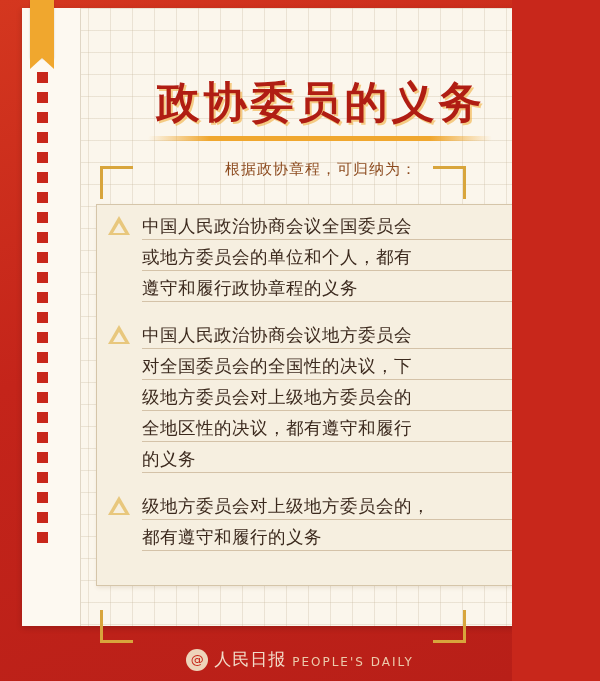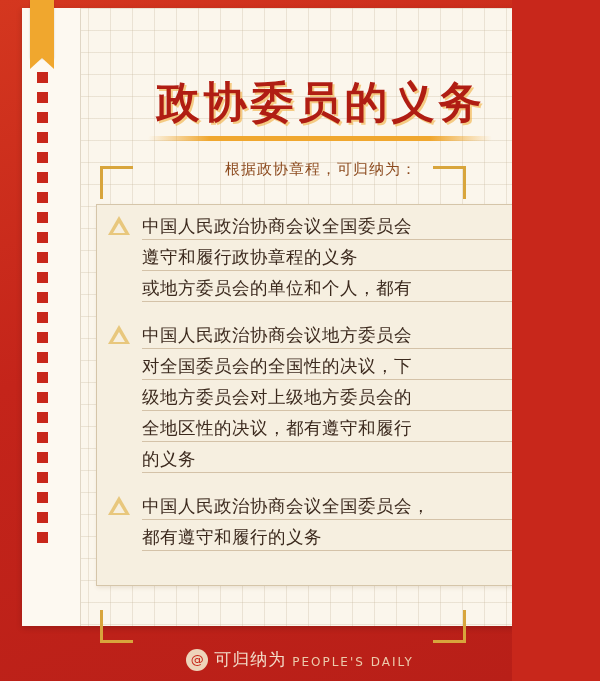--- a/index.html
+++ b/index.html
@@ -286,46 +286,46 @@
   <div class="subtitle">根据政协章程，可归纳为：</div>
 
   <div class="card"></div>
 
   <div class="items">
 
     <div class="item">
       <span class="tri-icon"></span>
       <div class="lines">
         <span class="line">中国人民政治协商会议全国委员会</span>
+        <span class="line">或地方委员会的单位和个人，都有</span>
         <span class="line">遵守和履行政协章程的义务</span>
-        <span class="line">或地方委员会的单位和个人，都有</span>
       </div>
     </div>
 
     <div class="item">
       <span class="tri-icon"></span>
       <div class="lines">
         <span class="line">中国人民政治协商会议地方委员会</span>
         <span class="line">对全国委员会的全国性的决议，下</span>
         <span class="line">级地方委员会对上级地方委员会的</span>
         <span class="line">全地区性的决议，都有遵守和履行</span>
         <span class="line">的义务</span>
       </div>
     </div>
 
     <div class="item">
       <span class="tri-icon"></span>
       <div class="lines">
-        <span class="line">中国人民政治协商会议全国委员会，</span>
+        <span class="line">级地方委员会对上级地方委员会的，</span>
         <span class="line">都有遵守和履行的义务</span>
       </div>
     </div>
 
   </div>
 
   <div class="footer">
     <span class="logo-wrap">
       <span class="logo-circle">@</span>
-      <span class="logo-cn">可归纳为</span>
+      <span class="logo-cn">人民日报</span>
       <span class="logo-en">PEOPLE'S DAILY</span>
     </span>
   </div>
 </div>
 
 </body></html>

